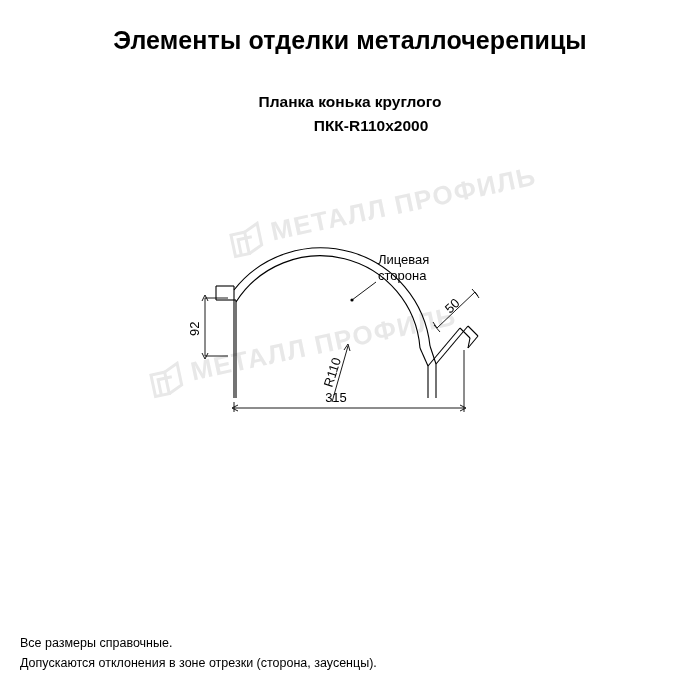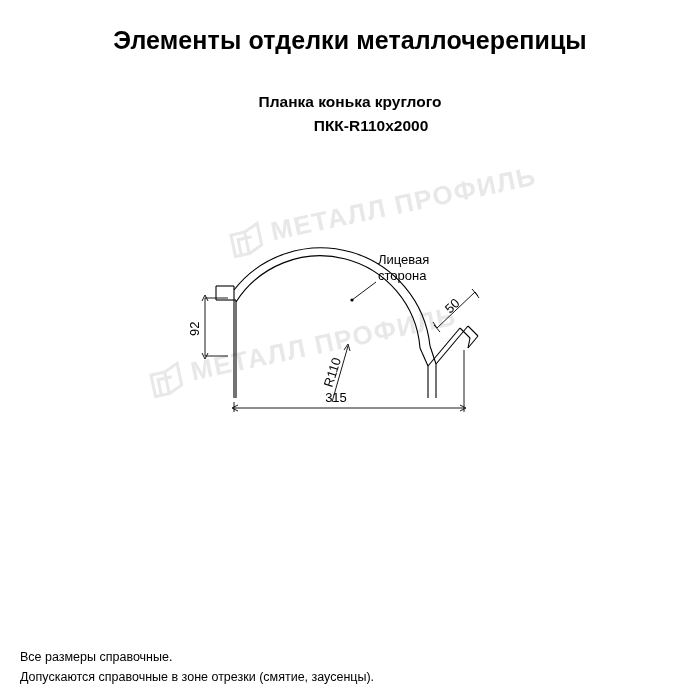--- a/index.html
+++ b/index.html
@@ -55,21 +55,21 @@
   .drawing {
     position: absolute;
     top: 150px;
     left: 0;
     width: 700px;
     height: 330px;
   }
   .footnotes {
     position: absolute;
     left: 20px;
-    bottom: 13px;
+    bottom: 27px;
     font-size: 12.5px;
     line-height: 20px;
     color: #000;
   }
   .footnote-line {
     white-space: nowrap;
   }
   svg { display: block; }
   .wm-text {
     font-family: "Liberation Sans", sans-serif;
@@ -187,16 +187,16 @@
         <path class="dim" d="M238,255 L232,258 L238,261"></path>
         <path class="dim" d="M460,255 L466,258 L460,261"></path>
         <text class="lbl" x="336" y="252" text-anchor="middle">315</text>
       </g>
 
     </svg>
   </div>
 
   <div class="footnotes">
     <div class="footnote-line">Все размеры справочные.</div>
-    <div class="footnote-line">Допускаются справочные в зоне отрезки (смятие, заусенцы).</div>
+    <div class="footnote-line">Допускаются отклонения в зоне отрезки (сторона, заусенцы).</div>
   </div>
 
 </div>
 
 </body></html>

